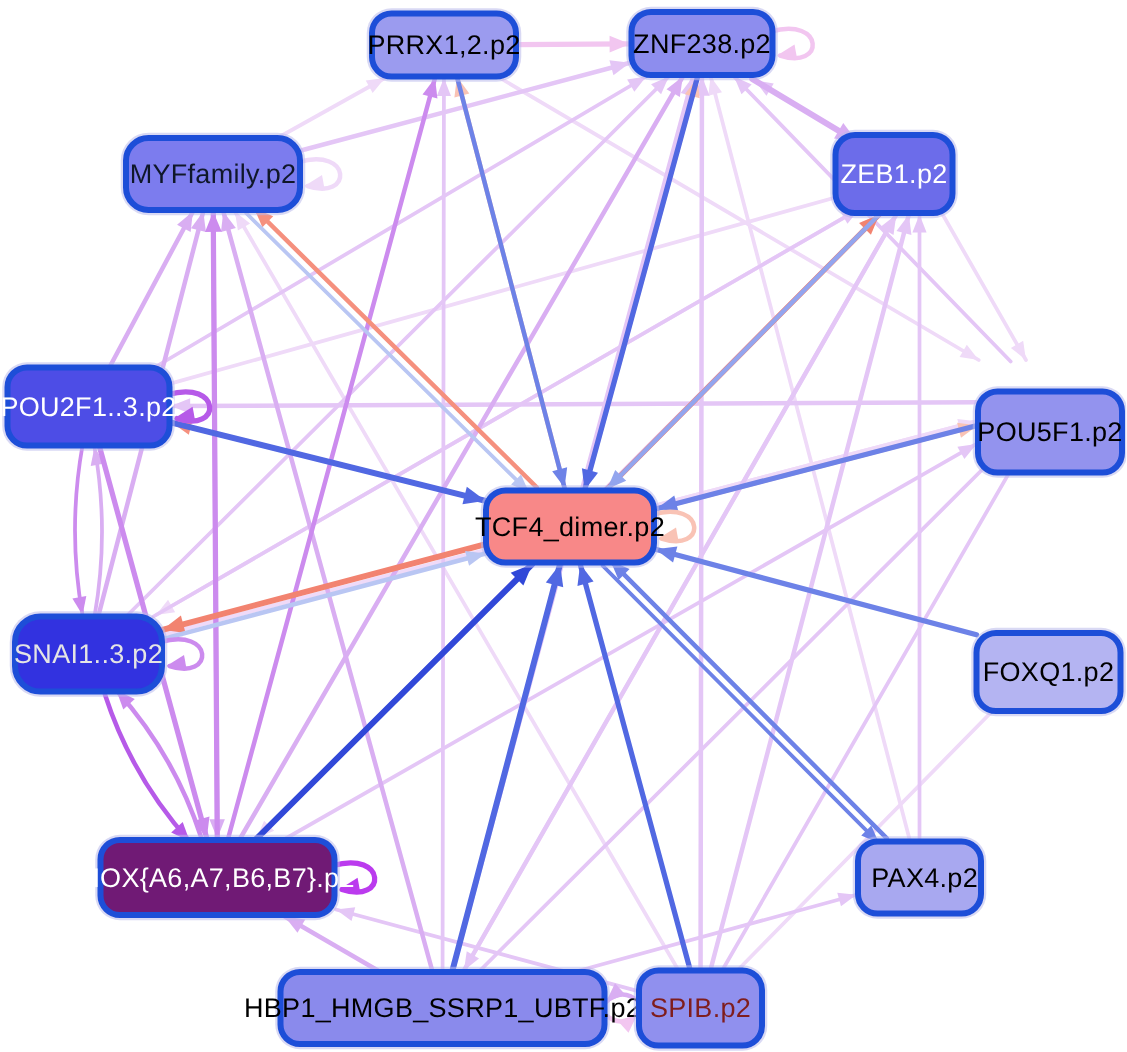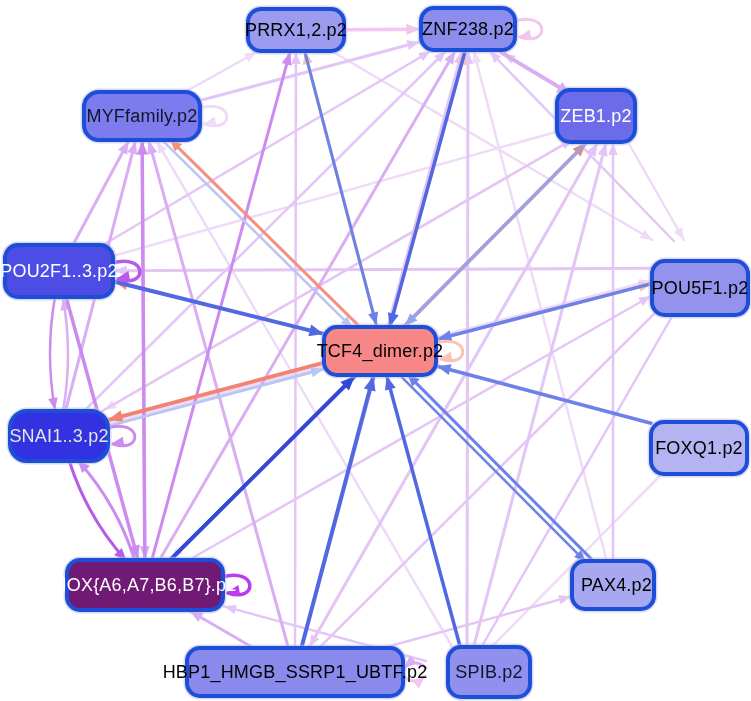--- a/index.html
+++ b/index.html
@@ -196,17 +196,17 @@
       </div>
       <div class="node" style="left: 145px; top: 585px; width: 152px; height: 46px; background: #701a75; color: rgb(255, 255, 255);">
         <span>HOX{A6,A7,B6,B7}.p2</span>
       </div>
       <div class="node" style="left: 613px; top: 585px; width: 78px; height: 44px; background: rgb(168, 168, 240); color: rgb(0, 0, 0); justify-content: flex-end;">
         <span>PAX4.p2</span>
       </div>
       <div class="node" style="left: 295px; top: 672px; width: 212px; height: 44px; background: rgb(138, 138, 236); color: rgb(0, 0, 0);">
         <span>HBP1_HMGB_SSRP1_UBTF.p2</span>
       </div>
-      <div class="node" style="left: 489px; top: 672px; width: 78px; height: 46px; background: rgb(144, 144, 238); color: #0f172a;">
+      <div class="node" style="left: 467px; top: 672px; width: 78px; height: 46px; background: rgb(144, 144, 238); color: #7f1d1d;">
         <span>SPIB.p2</span>
       </div>
     </div>
 </div>
 
 </body></html>

